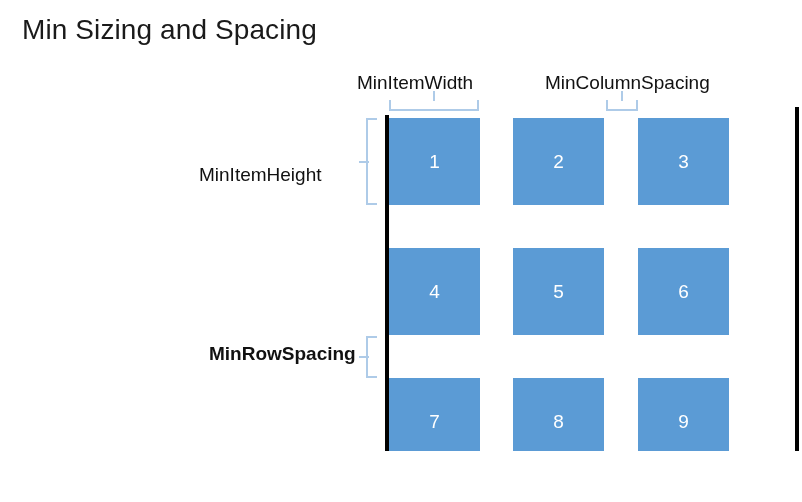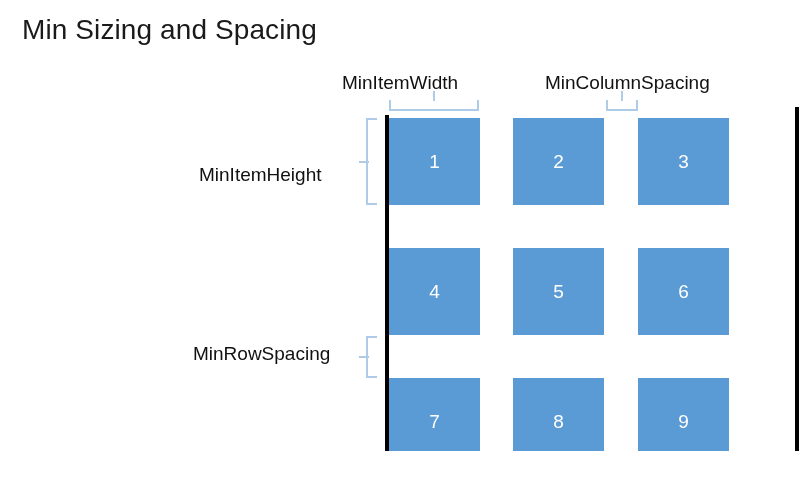--- a/index.html
+++ b/index.html
@@ -75,24 +75,24 @@
   .row-3 { top: 378px; }
 
   
   .callout-label {
     position: absolute;
     font-size: 19px;
     line-height: 24px;
     color: #111111;
     white-space: nowrap;
   }
-  .lbl-min-item-width   { left: 342px; top: 71px; }
+  .lbl-min-item-width   { left: 357px; top: 71px; }
   .lbl-min-col-spacing  { left: 545px; top: 71px; }
   .lbl-min-item-height  { left: 199px; top: 163px; }
-  .lbl-min-row-spacing  { left: 193px; top: 342px; }
+  .lbl-min-row-spacing  { left: 209px; top: 342px; font-weight: bold; }
 
   
   
   .bracket-h {
     position: absolute;
     border: 2px solid #aecbe8;
     border-top: none;
     box-sizing: border-box;
     height: 11px;
   }

